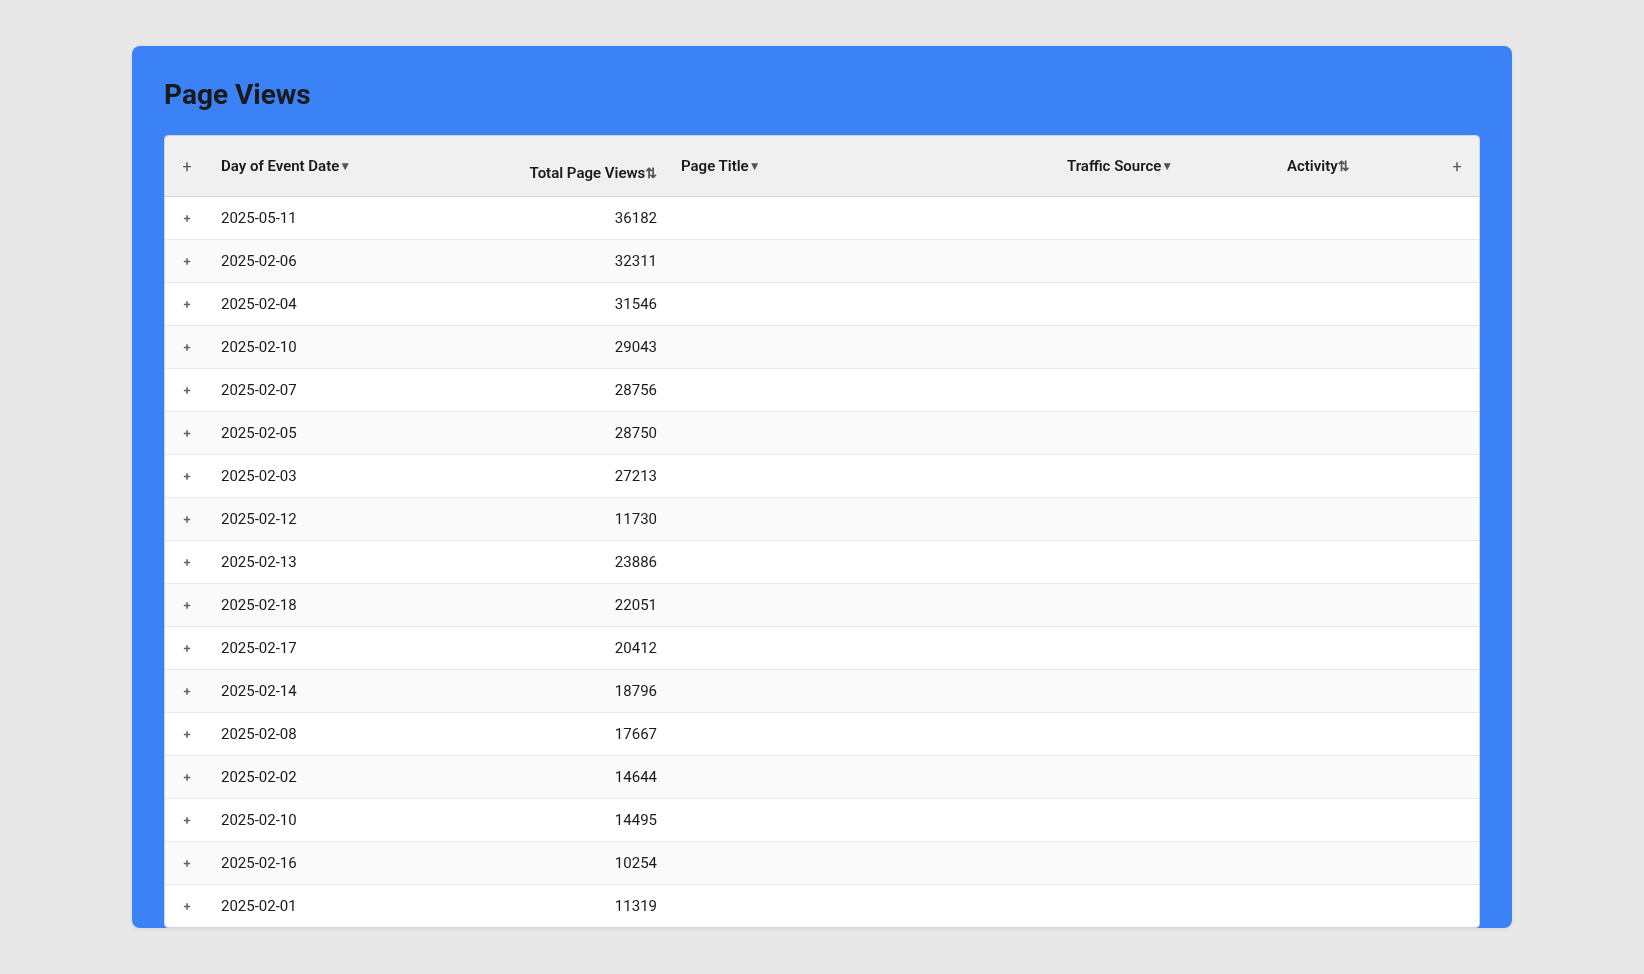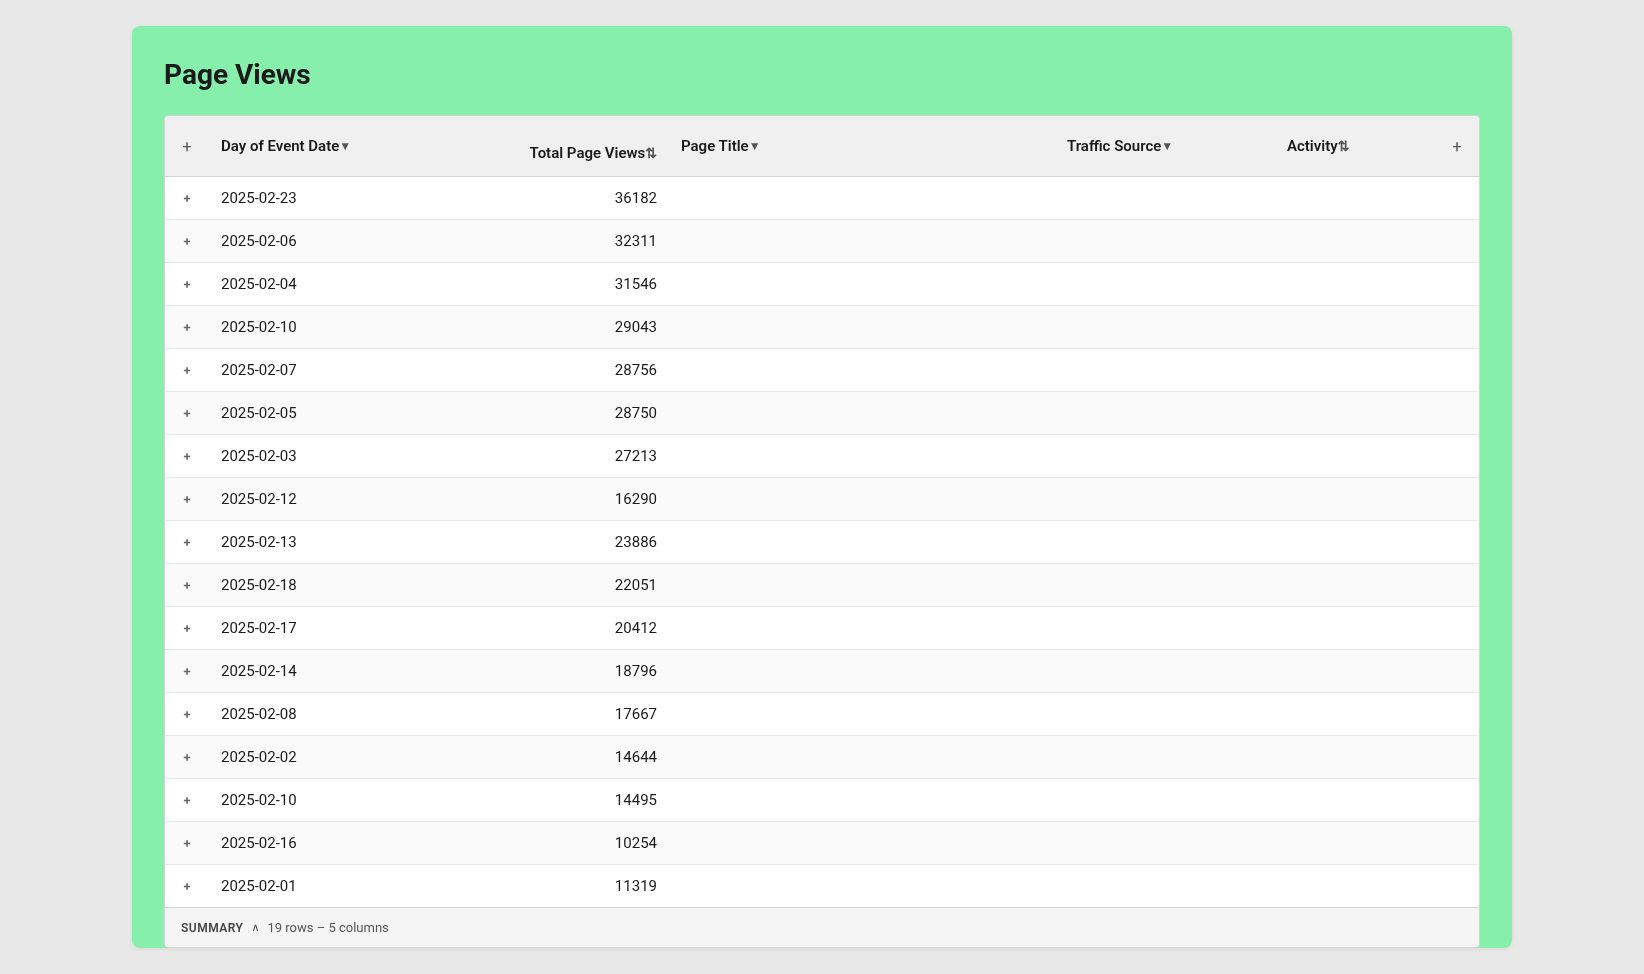--- a/index.html
+++ b/index.html
@@ -12,21 +12,21 @@
       background: #e8e8e8;
       font-family: -apple-system, BlinkMacSystemFont, 'Segoe UI', Roboto, sans-serif;
       display: flex;
       justify-content: center;
       align-items: center;
       min-height: 100vh;
       padding: 20px;
     }
 
     .card {
-      background: #86efac;
+      background: #3b82f6;
       border-radius: 8px;
       padding: 32px 32px 0 32px;
       width: 1380px;
       max-width: 100%;
       box-shadow: 0 1px 4px rgba(0,0,0,0.08);
     }
 
     .page-title {
       font-size: 28px;
       font-weight: 700;
@@ -230,21 +230,21 @@
             </div>
           </th>
           <th class="col-add-right">
             <span class="icon-add">+</span>
           </th>
         </tr>
       </thead>
       <tbody id="table-body">
       <tr>
       <td class="row-expand">+</td>
-      <td>2025-02-23</td>
+      <td>2025-05-11</td>
       <td class="numeric">36182</td>
       <td></td>
       <td></td>
       <td></td>
       <td></td>
     </tr>
           <tr>
       <td class="row-expand">+</td>
       <td>2025-02-06</td>
       <td class="numeric">32311</td>
@@ -294,21 +294,21 @@
       <td>2025-02-03</td>
       <td class="numeric">27213</td>
       <td></td>
       <td></td>
       <td></td>
       <td></td>
     </tr>
           <tr>
       <td class="row-expand">+</td>
       <td>2025-02-12</td>
-      <td class="numeric">16290</td>
+      <td class="numeric">11730</td>
       <td></td>
       <td></td>
       <td></td>
       <td></td>
     </tr>
           <tr>
       <td class="row-expand">+</td>
       <td>2025-02-13</td>
       <td class="numeric">23886</td>
       <td></td>
@@ -384,19 +384,14 @@
       <td>2025-02-01</td>
       <td class="numeric">11319</td>
       <td></td>
       <td></td>
       <td></td>
       <td></td>
     </tr>
         </tbody>
     </table>
 
-    <div class="summary-bar">
-      <span class="summary-label">SUMMARY</span>
-      <span class="summary-chevron">∧</span>
-      <span class="summary-text">19 rows – 5 columns</span>
-    </div>
   </div>
 </div>
 
 </body></html>

